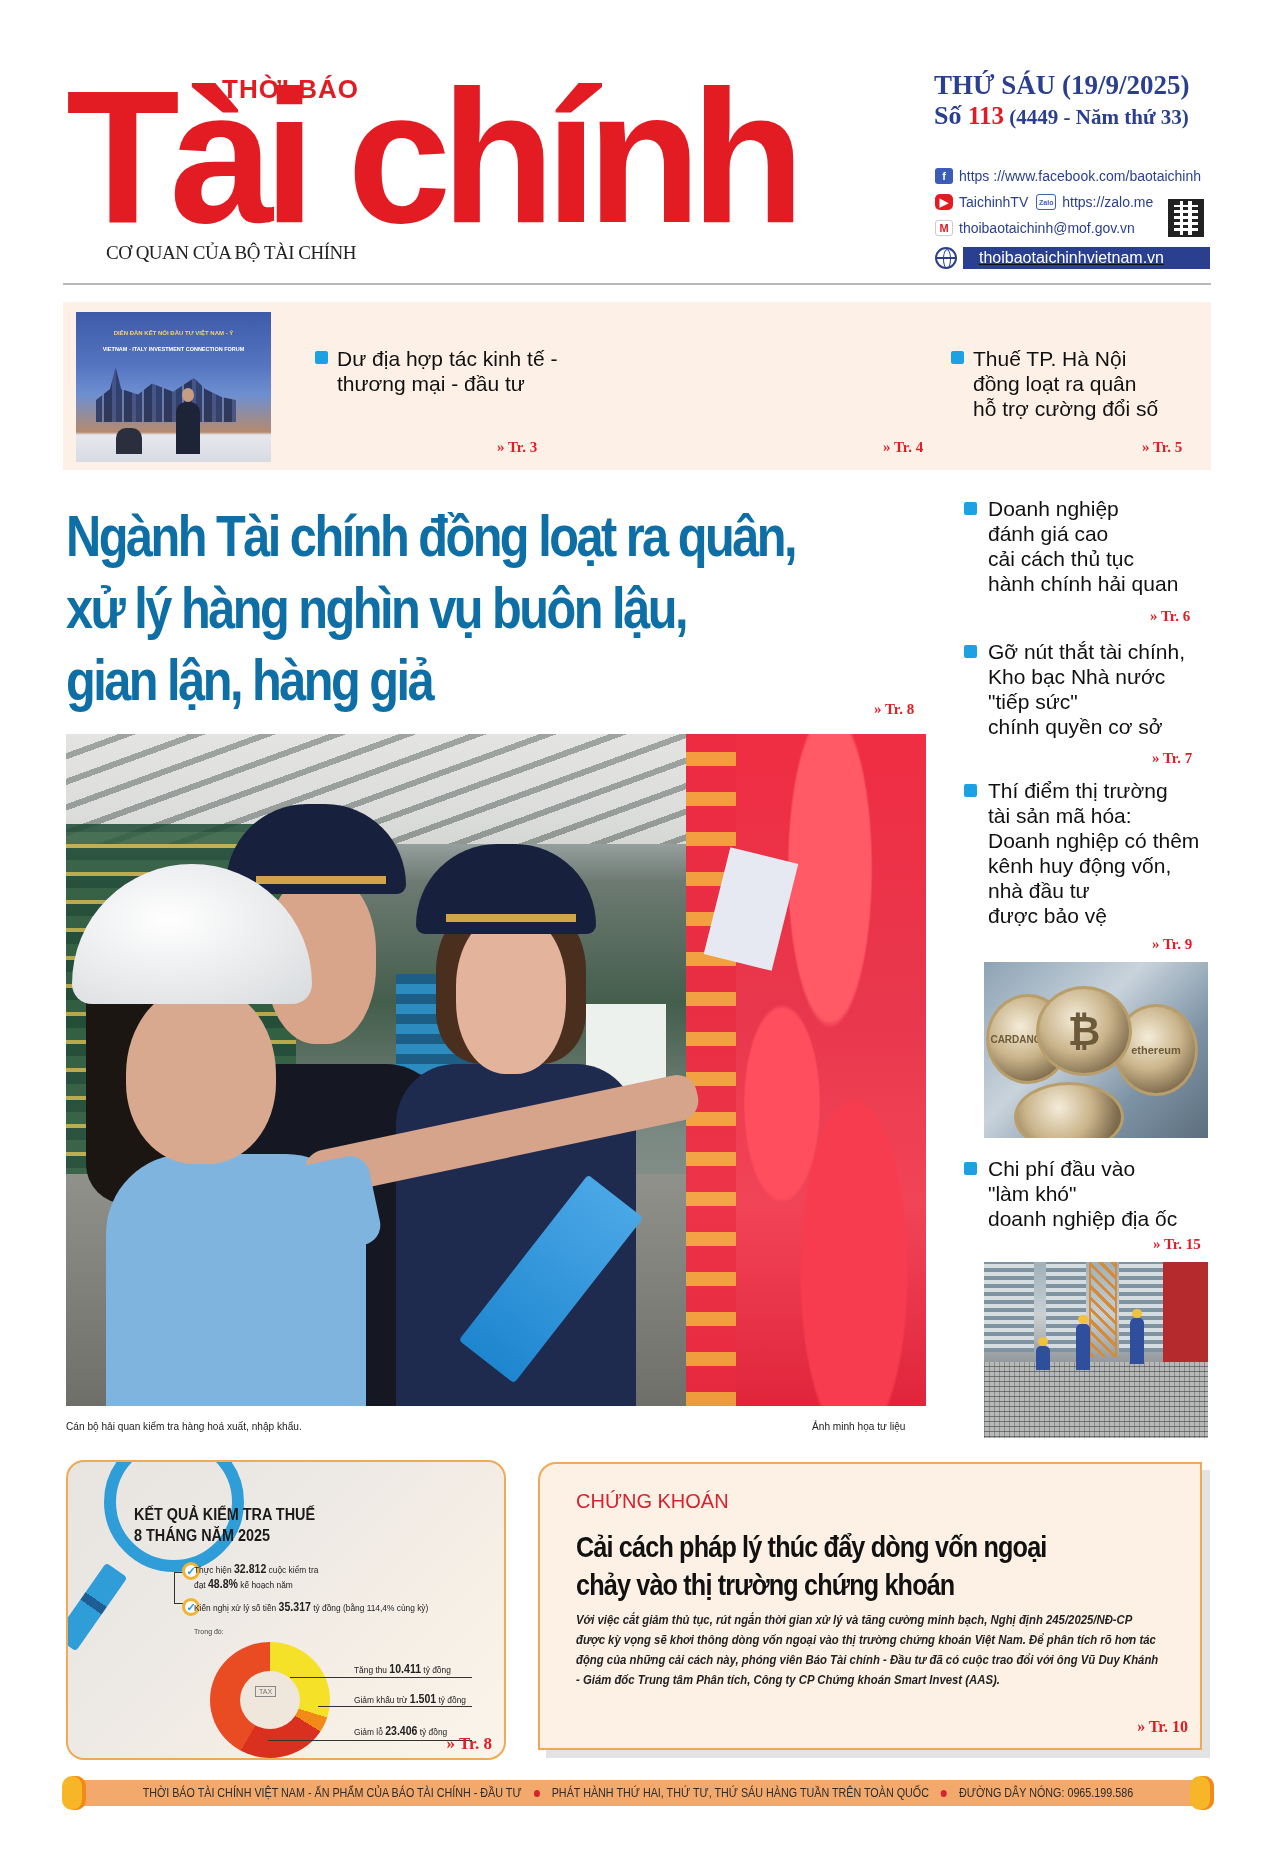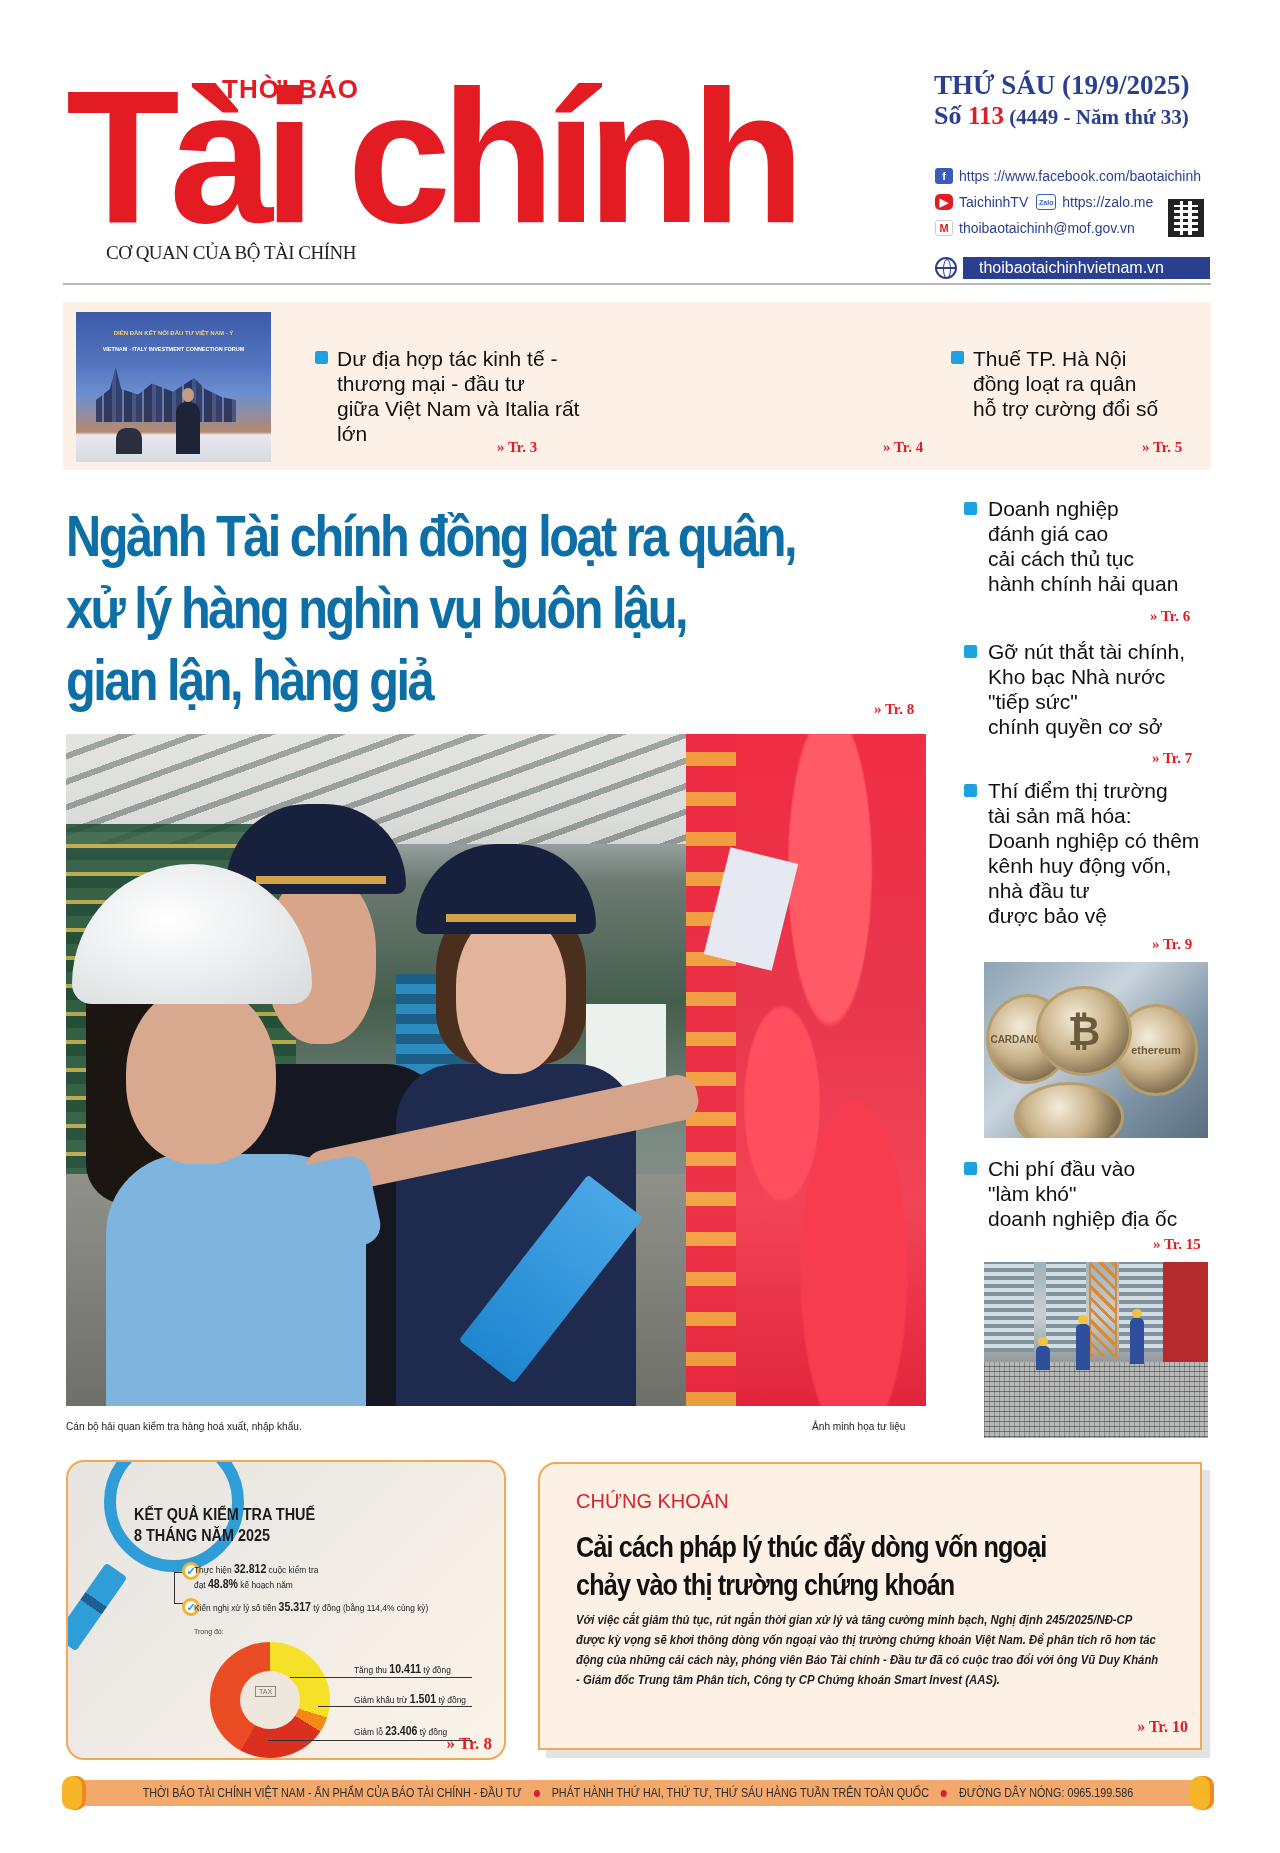--- a/index.html
+++ b/index.html
@@ -26,21 +26,21 @@
   .ic-yt { background: #e31b23; border-radius: 5px; }
   .ic-zalo { background: #fff; border: 1px solid #3b5cb8; color: #3b5cb8; font-size: 7px; width: 20px; margin-left: 8px; }
   .ic-mail { background: #fff; border: 1px solid #ccc; color: #e31b23; }
   .qr { position: absolute; left: 233px; top: 36px; width: 36px; height: 38px;
         background:
           linear-gradient(90deg, #222 0 30%, transparent 30% 40%, #222 40% 55%, transparent 55% 70%, #222 70% 100%),
           #fff;
         background-size: 100% 100%;
         border: 2px solid #222; }
   .qr::before { content: ""; position: absolute; inset: 4px; background: repeating-linear-gradient(0deg, #fff 0 3px, transparent 3px 6px); }
-  .web-bar { position: absolute; left: 935px; top: 247px; width: 275px; height: 32px; display: flex; align-items: flex-end; }
+  .web-bar { position: absolute; left: 935px; top: 247px; width: 275px; height: 32px; display: flex; align-items: flex-start; text-decoration: underline; }
   .globe { width: 22px; height: 22px; border-radius: 50%; border: 2px solid #2a3f8f; margin-right: 6px; position: relative; }
   .globe::before { content: ""; position: absolute; left: 6px; top: 0; width: 6px; height: 18px; border: 1.5px solid #2a3f8f; border-radius: 50%; }
   .globe::after { content: ""; position: absolute; left: 0; top: 8px; width: 18px; height: 1.5px; background: #2a3f8f; }
   .web-text { flex: 1; height: 22px; background: #2a3f8f; color: #fff; font-size: 16px; line-height: 22px; padding-left: 16px; }
 
   .rule { position: absolute; left: 63px; top: 283px; width: 1148px; height: 2px; background: #b9b9b9; }
 
   
   .teaser-strip { position: absolute; left: 63px; top: 302px; width: 1148px; height: 168px; background: #fdf0e6; }
   .teaser-photo { position: absolute; left: 13px; top: 10px; width: 195px; height: 150px; overflow: hidden;
@@ -204,21 +204,20 @@
     <div class="tp-city"></div>
     <div class="tp-man2"></div>
     <div class="tp-man"></div>
   </div>
 
   <div class="teaser" style="left:252px; width:290px;">
     <span class="bullet"></span>
     <div class="t-text">
       <div>Dư địa hợp tác kinh tế -</div>
       <div>thương mại - đầu tư</div>
-      <div>giữa Việt Nam và Italia rất lớn</div>
     </div>
   </div>
   <div class="page-ref" style="left:434px; top:137px;">» Tr. 3</div>
 
   <div class="page-ref" style="left:820px; top:137px;">» Tr. 4</div>
 
   <div class="teaser" style="left:888px; width:260px;">
     <span class="bullet"></span>
     <div class="t-text">
       <div>Thuế TP. Hà Nội</div>

